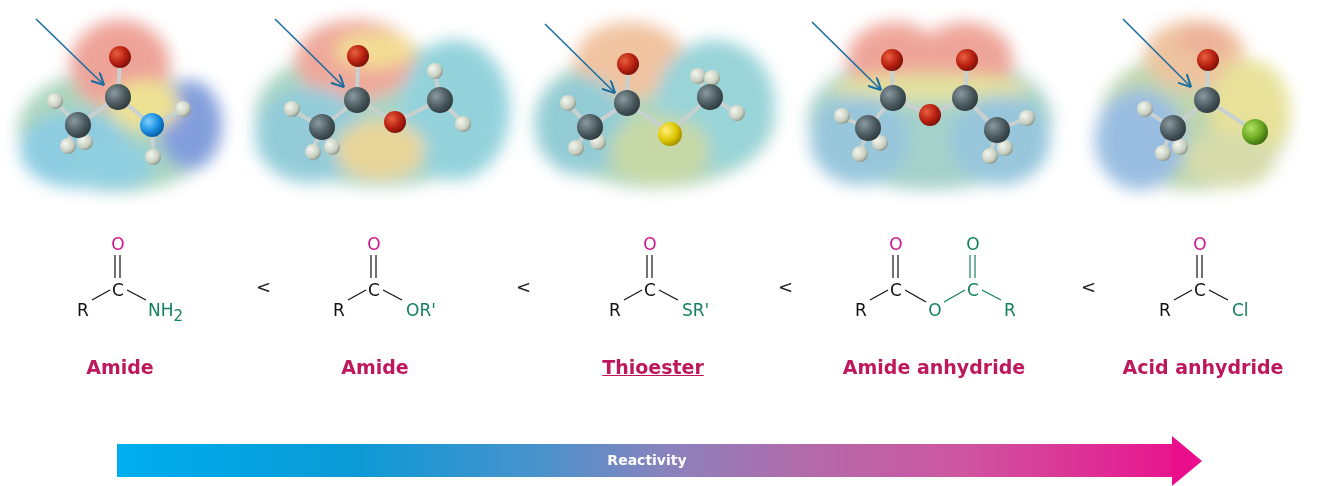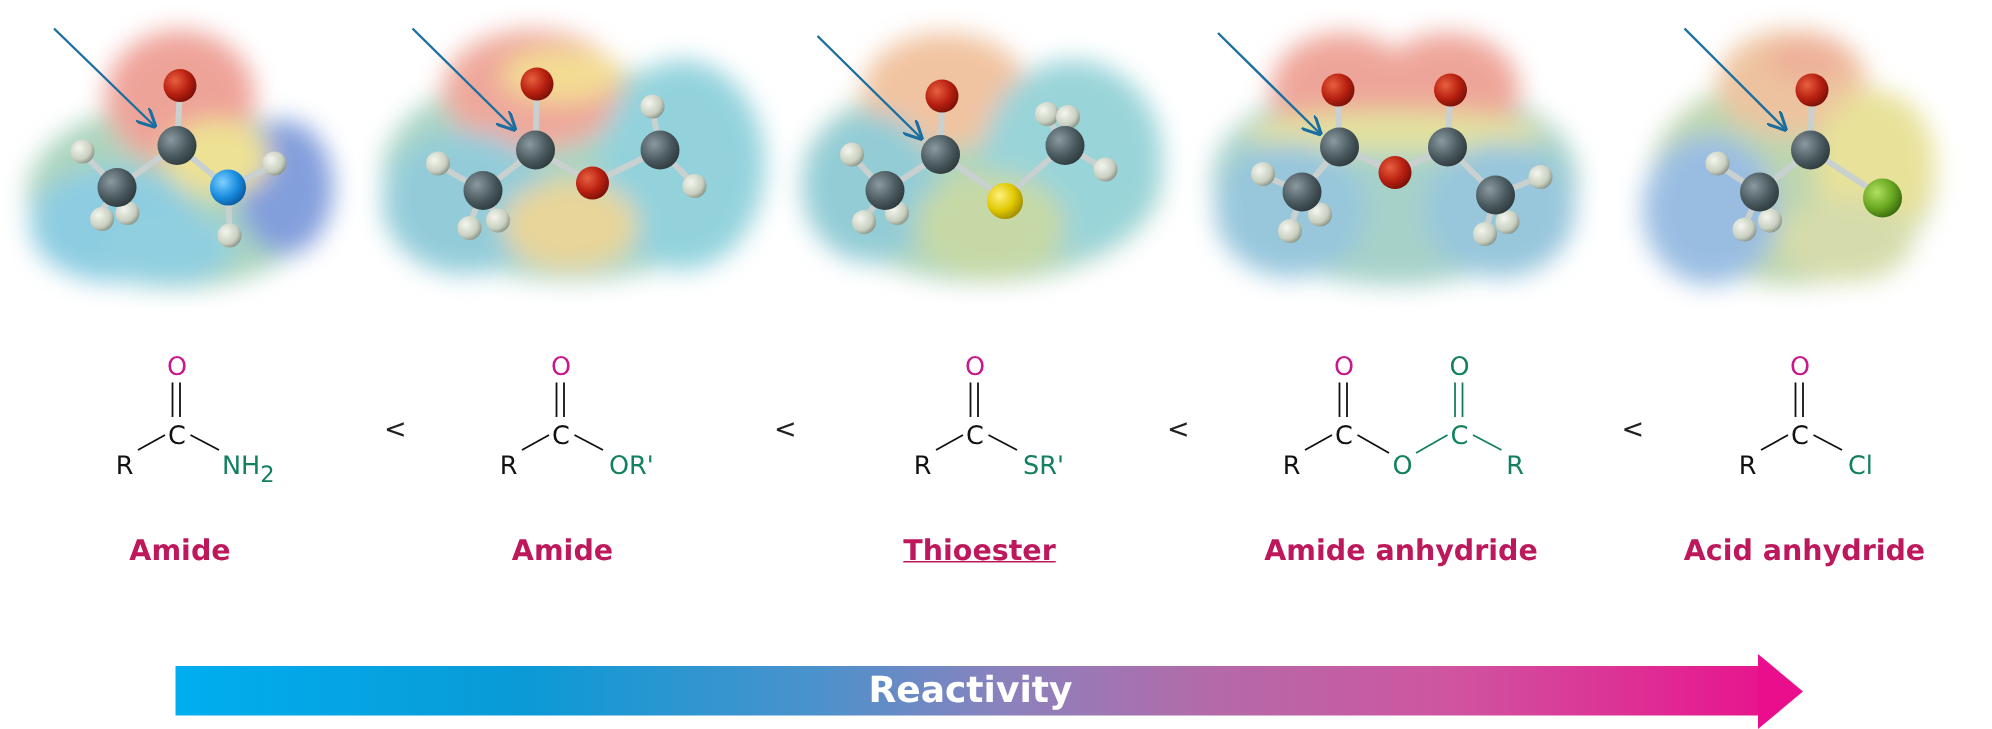--- a/index.html
+++ b/index.html
@@ -6,21 +6,21 @@
   body{width:1328px;height:486px;position:relative;overflow:hidden;font-family:"Liberation Sans","DejaVu Sans",sans-serif;}
   .models{position:absolute;left:0;top:0;width:1328px;height:205px;}
   .formula{position:absolute;top:230px;font-family:"DejaVu Sans",sans-serif;font-size:17px;}
   .formula svg{display:block;overflow:visible;}
   .lt{position:absolute;top:276px;font-family:"DejaVu Sans",sans-serif;font-size:18px;color:#222;}
   .name{position:absolute;top:356px;font-family:"DejaVu Sans",sans-serif;font-weight:bold;font-size:19px;color:#be185d;text-align:center;transform:translateX(-50%);white-space:nowrap;}
   .arrow{position:absolute;left:117px;top:436px;width:1085px;height:50px;}
   .arrow-bar{position:absolute;left:0;top:8px;width:1060px;height:33px;
     background:linear-gradient(90deg,#00aeef 0%,#0a9ad6 22%,#4a92cc 40%,#8a82bd 52%,#b36aa9 65%,#cf55a0 80%,#e8148d 100%);}
   .arrow-head{position:absolute;left:1055px;top:0;width:0;height:0;border-top:25px solid transparent;border-bottom:25px solid transparent;border-left:30px solid #ea0d8c;}
-  .arrow-label{position:absolute;left:0;top:8px;width:1060px;height:33px;line-height:33px;text-align:center;color:#fff;font-weight:bold;font-size:24px;font-family:"DejaVu Sans",sans-serif;}
+  .arrow-label{position:absolute;left:0;top:8px;width:1060px;height:33px;line-height:33px;text-align:center;color:#fff;font-weight:bold;font-size:14px;font-family:"DejaVu Sans",sans-serif;}
 </style>
 </head>
 <body>
 
 <div class="models">
   <svg width="1328" height="205" viewBox="0 0 1328 205">
     <defs>
       <filter id="blur" x="-20%" y="-20%" width="140%" height="140%">
           <feGaussianBlur stdDeviation="8"></feGaussianBlur>
         </filter>

